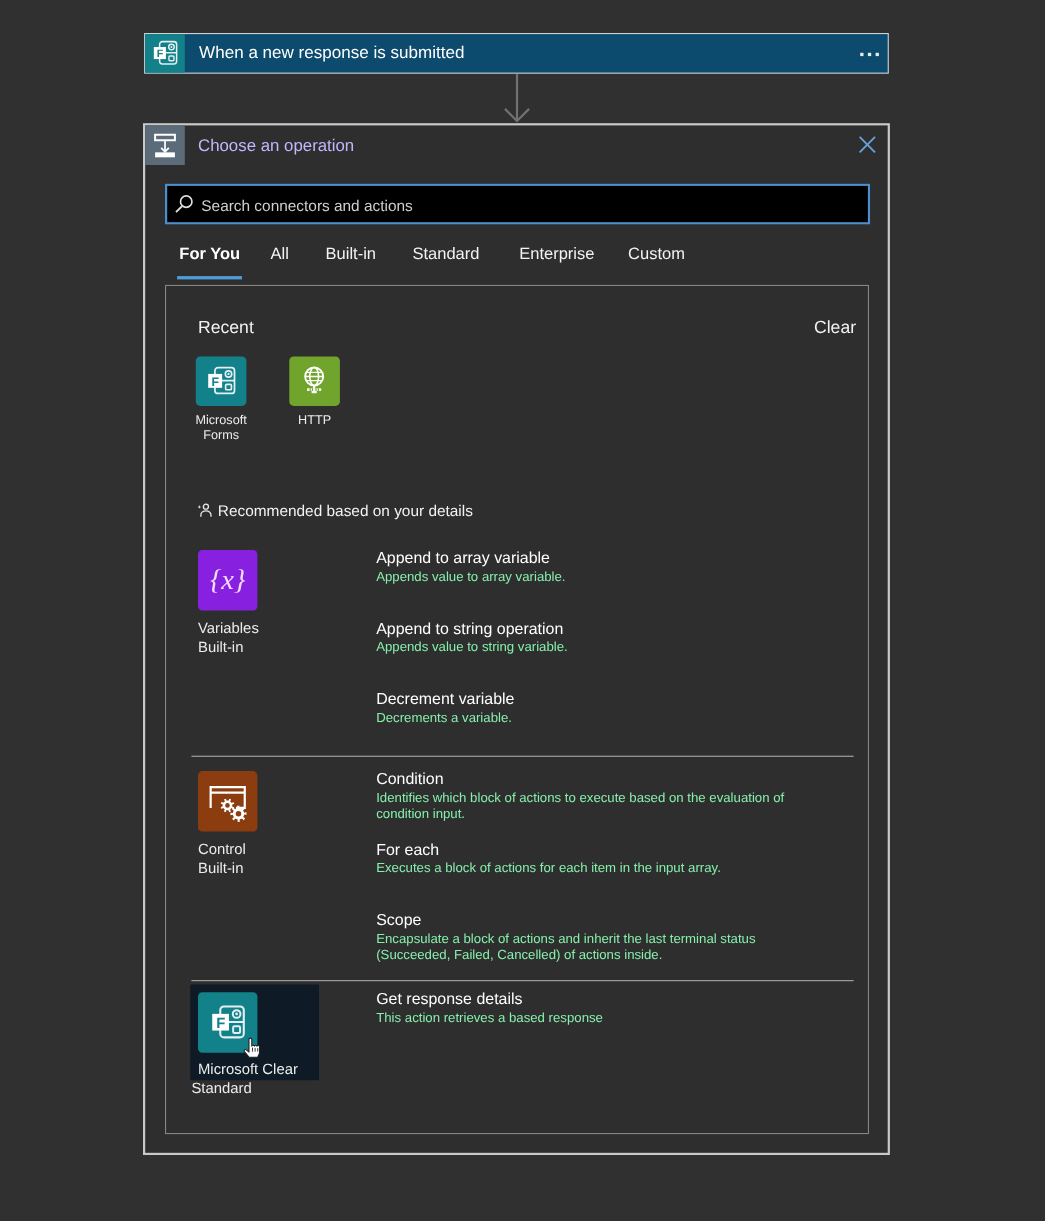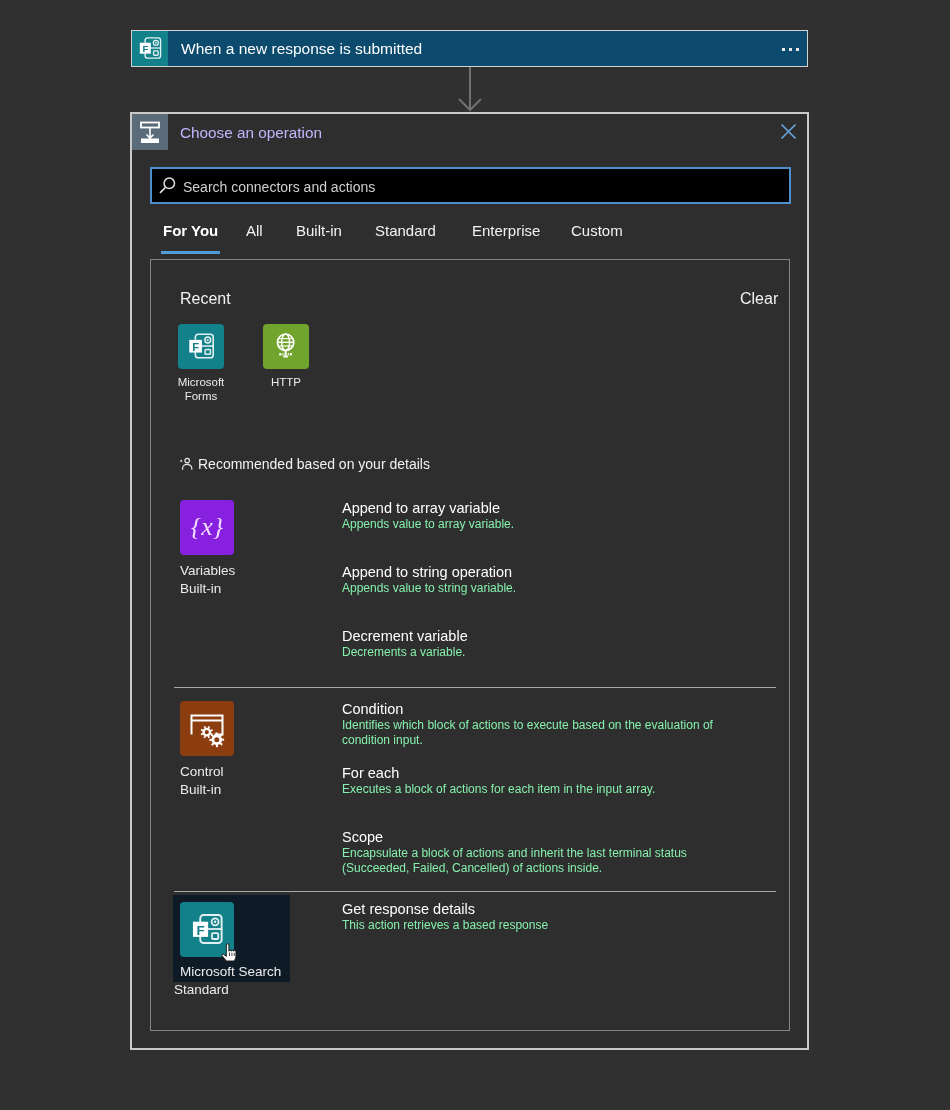--- a/index.html
+++ b/index.html
@@ -179,18 +179,18 @@
       <div class="hl"></div>
       <div class="rowico" style="left:29px; top:642px; background:#12818a;">
         <svg width="36" height="36" viewBox="0 0 32 32" style="position:absolute;left:9px;top:9px;">
           <use href="#formslogo"></use>
         </svg>
       </div>
       <svg width="22" height="24" viewBox="0 0 24 26" style="position:absolute;left:68px;top:679px;">
         <path d="M8,24 l-4.5,-5.5 c-1,-1.3 0.6,-2.8 1.9,-1.8 l2.6,2.1 v-12.3 c0,-1.9 2.8,-1.9 2.8,0 v6.5 c0,-1.2 2.6,-1.2 2.6,0 c0,-1.1 2.6,-1.1 2.6,0.1 c0,-1 2.5,-0.9 2.5,0.3 v5.6 c0,2 -1,3.2 -1.9,5 z" fill="#ffffff" stroke="#222222" stroke-width="1.1" stroke-linejoin="round"></path>
         <path d="M11.5,14.5 v4 M14.1,14.8 v3.7 M16.7,15 v3.5" stroke="#222222" stroke-width="0.9" fill="none"></path>
       </svg>
-      <div class="rowlbl" style="left:29px; top:703px;">Microsoft Search</div>
+      <div class="rowlbl" style="left:29px; top:703px;">Microsoft Clear</div>
       <div class="rowlbl" style="left:23px; top:721px;">Standard</div>
       <div class="atitle" style="top:641px;">Get response details</div>
       <div class="adesc" style="top:658px;">This action retrieves a based response</div>
     </div>
   </div>
 
 </body></html>

